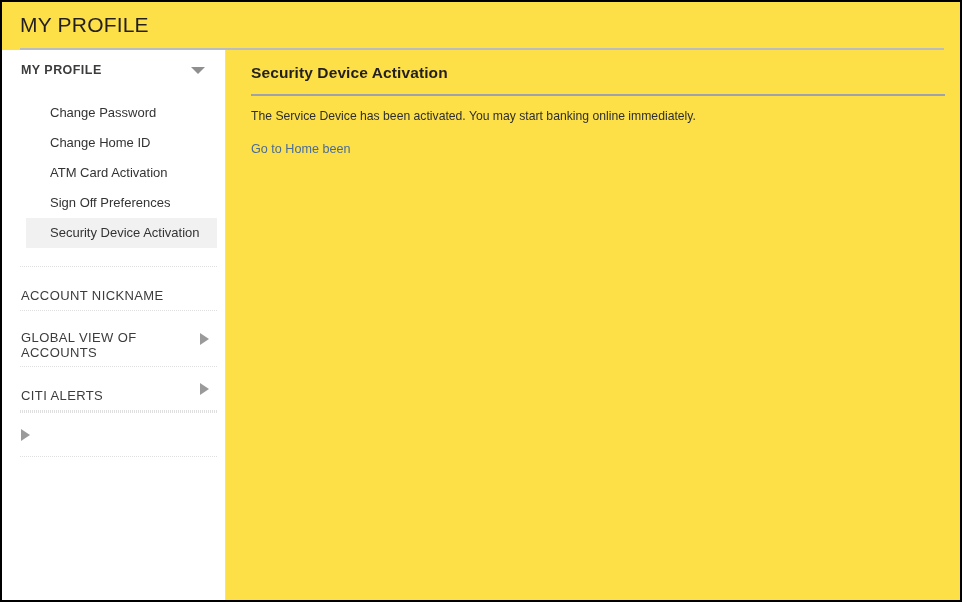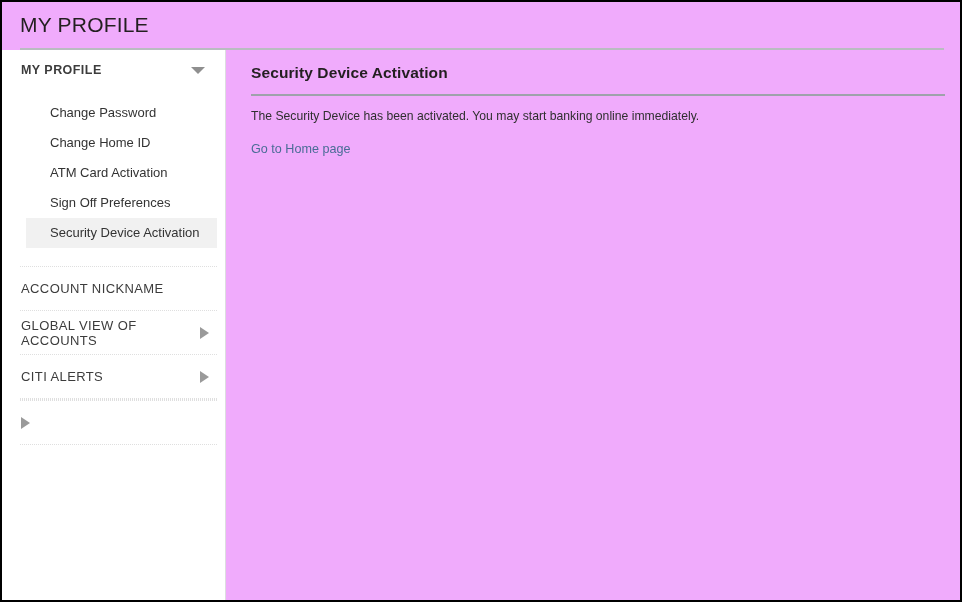--- a/index.html
+++ b/index.html
@@ -12,21 +12,21 @@
     -webkit-font-smoothing: antialiased;
   }
 
   
   .app-frame {
     position: relative;
     width: 962px;
     height: 602px;
     box-sizing: border-box;
     border: 2px solid #000000;
-    background: #f0abfc;
+    background: #fde047;
     overflow: hidden;
   }
 
   
   .page-header {
     position: absolute;
     left: 18px;
     top: 8px;
     width: 924px;
     height: 36px;
@@ -148,20 +148,21 @@
     padding: 6px 16px 6px 19px;
     box-sizing: border-box;
     cursor: pointer;
   }
   .nav-row .nav-label {
     font-size: 13px;
     color: #3c3c3c;
     letter-spacing: 0.4px;
     line-height: 15px;
     text-transform: uppercase;
+    margin-top: 13px;
   }
 
   
   .content {
     position: absolute;
     left: 224px;
     top: 0;
     width: 734px;
     height: 550px;
     box-sizing: border-box;
@@ -260,18 +261,18 @@
       <div class="nav-row">
         <span class="caret-right"></span>
       </div>
       <div class="sep"></div>
 
     </nav>
 
     <main class="content">
       <h2 class="content-title">Security Device Activation</h2>
       <div class="content-rule"></div>
-      <p class="content-text">The Security Device has been activated. You may start banking online immediately.</p>
-      <a class="content-link" href="#">Go to Home page</a>
+      <p class="content-text">The Service Device has been activated. You may start banking online immediately.</p>
+      <a class="content-link" href="#">Go to Home been</a>
     </main>
 
   </div>
 </div>
 
 </body></html>

